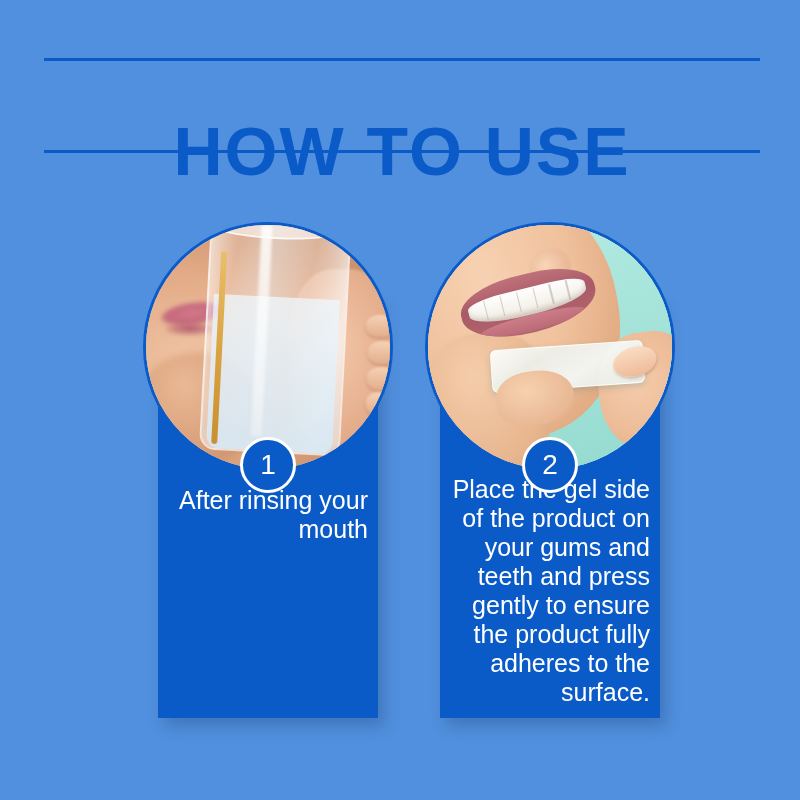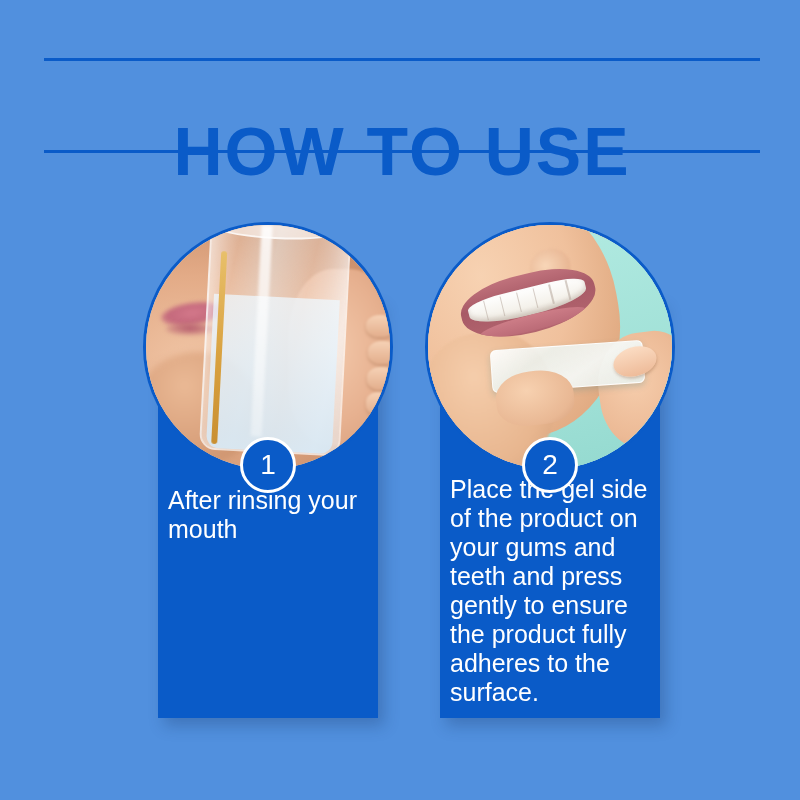--- a/index.html
+++ b/index.html
@@ -370,21 +370,21 @@
     line-height: 1;
     font-weight: normal;
     z-index: 4;
   }
 
   .card-text {
     position: absolute;
     left: 10px;
     right: 10px;
     top: 186px;
-    text-align: left;
+    text-align: right;
     color: #ffffff;
     font-size: 25px;
     line-height: 29px;
     font-weight: normal;
   }
   .card.step-2 .card-text { top: 175px; }
 </style>
 </head>
 <body>
 

